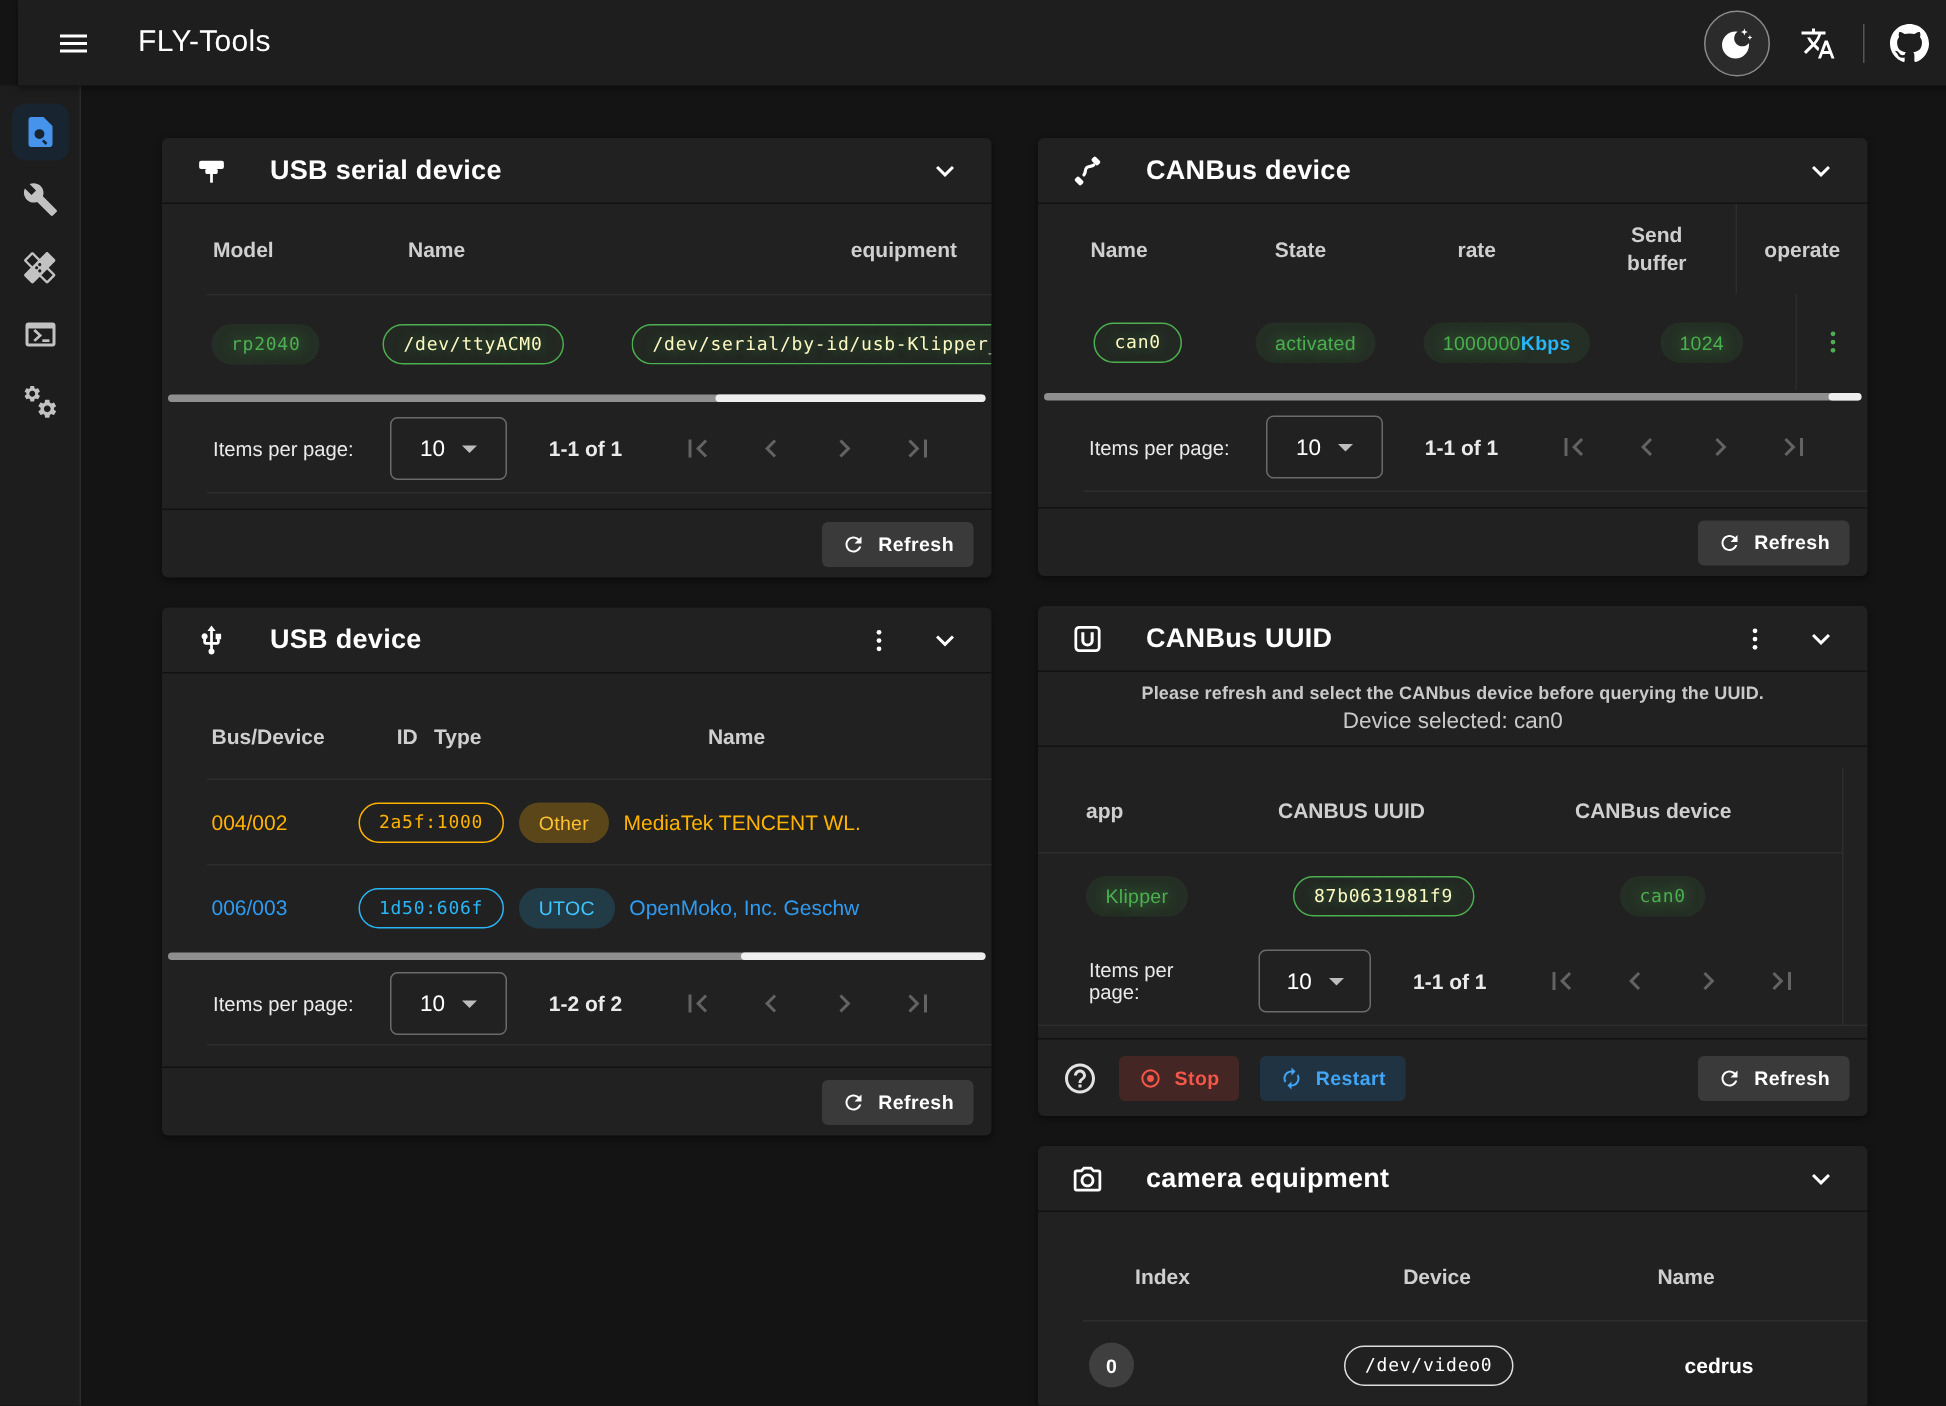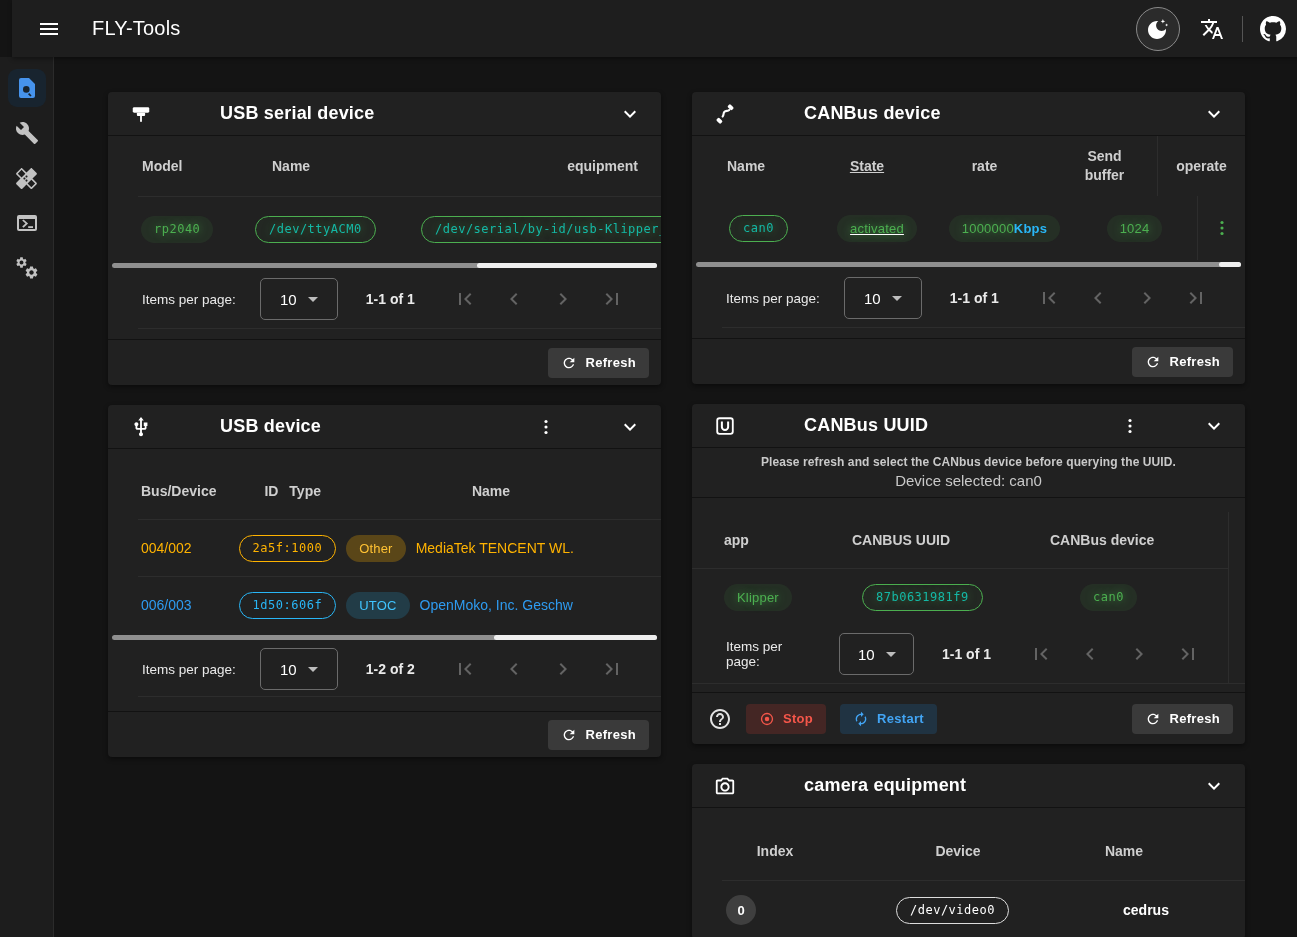--- a/index.html
+++ b/index.html
@@ -27,21 +27,21 @@
   .side-item{width:38px;height:38px;border-radius:9px;display:flex;align-items:center;justify-content:center;color:#c2c2c2;cursor:pointer;}
   .side-item.active{background:#18242f;color:#4693ec;}
   .gears{position:relative;width:24px;height:24px;}
   .gears svg{position:absolute;}
 
   
   .content{position:absolute;top:57px;left:54px;right:0;bottom:0;overflow:hidden;
     padding:35px 0 0 54px;display:flex;gap:31px;}
   .col{display:flex;flex-direction:column;gap:20px;width:553px;flex-shrink:0;}
   .card{background:#212121;border-radius:4px;box-shadow:0 2px 5px rgba(0,0,0,.45);overflow:hidden;flex-shrink:0;}
-  .card-header{height:44px;display:flex;align-items:center;padding:0 16px 0 22px;border-bottom:1px solid #121212;gap:40px;}
+  .card-header{height:44px;display:flex;align-items:center;padding:0 16px 0 22px;border-bottom:1px solid #121212;}
   .hicon{width:22px;height:22px;color:#fff;flex-shrink:0;}
   .htitle{font-size:18px;font-weight:700;margin-left:28px;letter-spacing:.2px;}
   .hspace{flex:1;}
   .hbtn{width:30px;height:30px;display:flex;align-items:center;justify-content:center;color:#fff;cursor:pointer;}
 
   .thead{display:flex;align-items:center;height:60px;color:#cfcfcf;font-weight:700;font-size:14px;}
   .trow{display:flex;align-items:center;height:62px;font-size:14px;gap:10px;}
   .rule{height:1px;background:#2d2d2d;margin-left:30px;}
   .pad-top{height:14px;}
 
@@ -64,41 +64,41 @@
   .btn-refresh{background:#3a3a3a;color:#fff;}
   .btn-stop{background:rgba(244,67,54,.17);color:#f5564a;}
   .btn-restart{background:rgba(33,150,243,.16);color:#42a5f5;}
   .bic{width:16px;height:16px;}
   .help-btn{width:24px;height:24px;color:#e3e3e3;cursor:pointer;}
 
   
   .chip{display:inline-flex;align-items:center;justify-content:center;border-radius:16px;height:27px;
     padding:0 13px;font-family:"DejaVu Sans Mono",monospace;font-size:12px;letter-spacing:.5px;white-space:nowrap;}
   .sans{font-family:"Liberation Sans",sans-serif;letter-spacing:.2px;font-size:13px;}
-  .c-green-o{border:1.5px solid #4caf50;color:#14b8a6;background:rgba(76,175,80,.05);text-shadow:0 0 8px rgba(76,175,80,.55);}
+  .c-green-o{border:1.5px solid #4caf50;color:#fef9c3;background:rgba(76,175,80,.05);text-shadow:0 0 8px rgba(76,175,80,.55);}
   .c-green-g{color:#4caf50;background:rgba(76,175,80,.10);text-shadow:0 0 9px rgba(76,175,80,.8);}
   .c-amber-o{border:1.5px solid #ffb300;color:#ffb300;}
   .c-amber-t{background:rgba(255,179,0,.26);color:#ffc233;}
   .c-blue-o{border:1.5px solid #29b6f6;color:#29b6f6;}
   .c-blue-t{background:rgba(41,182,246,.18);color:#40c4ff;}
   .c-white-o{border:1.5px solid #ddd;color:#fff;}
   .idx-circle{width:30px;height:30px;border-radius:50%;background:#3f3f3f;display:flex;align-items:center;justify-content:center;font-size:13px;font-weight:600;}
 
   .amber-text{color:#ffb300;}
   .blue-text{color:#2e9bf0;}
   .kbps{color:#29b6f6;font-weight:700;text-shadow:none;}
 
   
   .us1h{width:104px;padding-left:1px;} .us2h{width:156px;padding-left:27px;} .us3h{flex:1;text-align:right;padding-right:23px;}
   .uspl{padding-left:33px;}
   .us1{width:104px;} .us2{width:156px;} .us3{flex:1;overflow:hidden;display:flex;}
 
   
   .cbpl{padding-left:35px;}
-  .cb1{width:90px;} .cb2{width:100px;text-align:right;display:flex;justify-content:center;text-decoration:underline;}
+  .cb1{width:90px;} .cb2{width:100px;text-align:right;display:flex;justify-content:center;}
   .cb3{width:135px;display:flex;justify-content:center;text-align:center;}
   .cb4{width:105px;display:flex;justify-content:center;text-align:center;}
   .cb5{flex:1;display:flex;justify-content:center;align-self:stretch;align-items:center;border-left:1px solid #2d2d2d;}
   .wrap60{width:56px;white-space:normal;line-height:1.35;}
 
   
   .udpl{padding-left:33px;}
   .ud1{width:118px;} .ud2{width:128px;display:flex;justify-content:center;margin-left:37px;}
   .ud3{width:104px;display:flex;justify-content:center;}
   .ud4{width:340px;flex-shrink:0;display:flex;}

